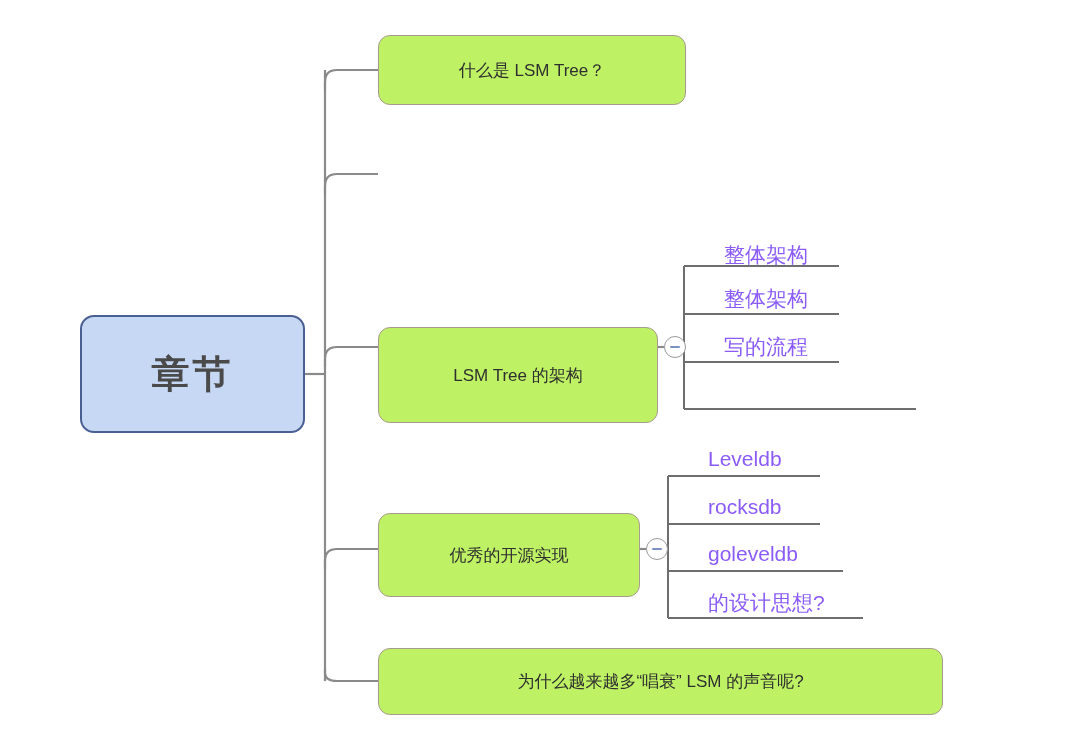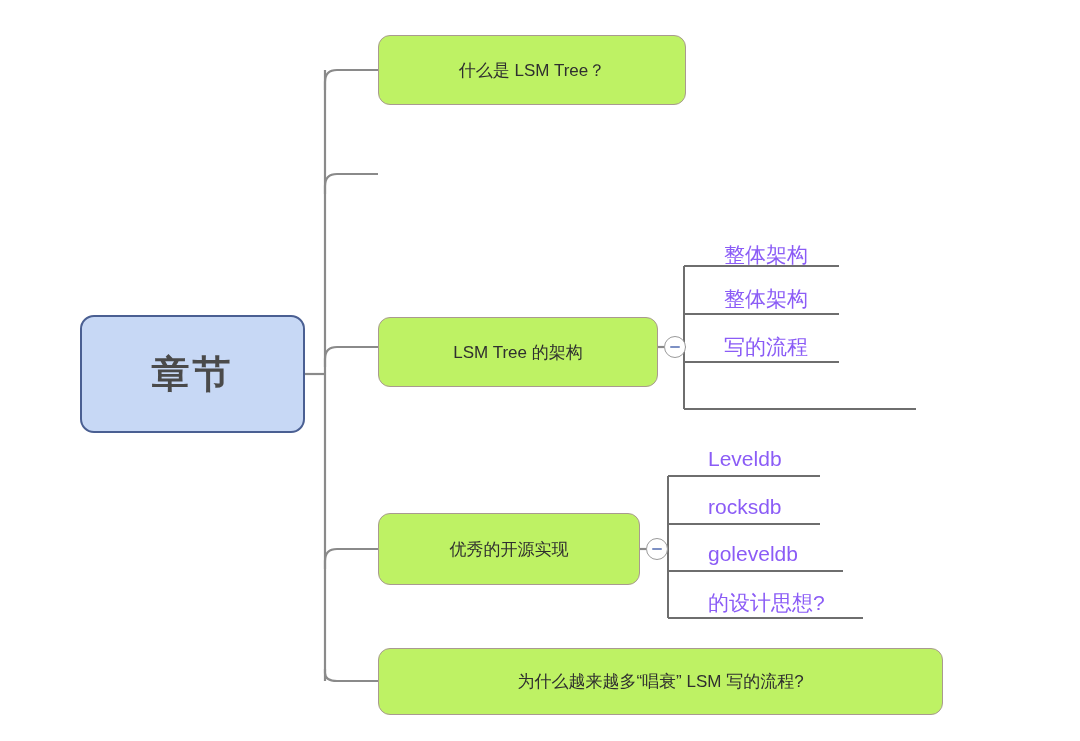--- a/index.html
+++ b/index.html
@@ -133,38 +133,38 @@
 
   <div class="node root-node" style="left:80px; top:315px; width:225px; height:118px;font-family:Liberation Mono, monospace;">
     <span>章节</span>
   </div>
 
   <div class="node branch-node" style="left:378px; top:35px; width:308px; height:70px;">
     <span>什么是 LSM Tree？</span>
   </div>
 
 
-  <div class="node branch-node" style="left:378px; top:317px; width:280px; height:70px;align-items:center;">
+  <div class="node branch-node" style="left:378px; top:327px; width:280px; height:96px;align-items:center;">
     <span>LSM Tree 的架构</span>
   </div>
   <div class="toggle" style="left:664px; top:336px;">
     <span class="bar"></span>
   </div>
   <div class="leaf-label" style="left:724px; top:241px;">整体架构</div>
   <div class="leaf-label" style="left:724px; top:285px;">整体架构</div>
   <div class="leaf-label" style="left:724px; top:333px;">写的流程</div>
 
-  <div class="node branch-node" style="left:378px; top:513px; width:262px; height:72px;">
+  <div class="node branch-node" style="left:378px; top:513px; width:262px; height:84px;">
     <span>优秀的开源实现</span>
   </div>
   <div class="toggle" style="left:646px; top:538px;">
     <span class="bar"></span>
   </div>
   <div class="leaf-label" style="left:708px; top:447px;">Leveldb</div>
   <div class="leaf-label" style="left:708px; top:495px;">rocksdb</div>
   <div class="leaf-label" style="left:708px; top:542px;">goleveldb</div>
   <div class="leaf-label" style="left:708px; top:589px;">的设计思想?</div>
 
   <div class="node branch-node" style="left:378px; top:648px; width:565px; height:67px;">
-    <span>为什么越来越多“唱衰” LSM 写的流程?</span>
+    <span>为什么越来越多“唱衰” LSM 的声音呢?</span>
   </div>
 
 </div>
 
 </body></html>

